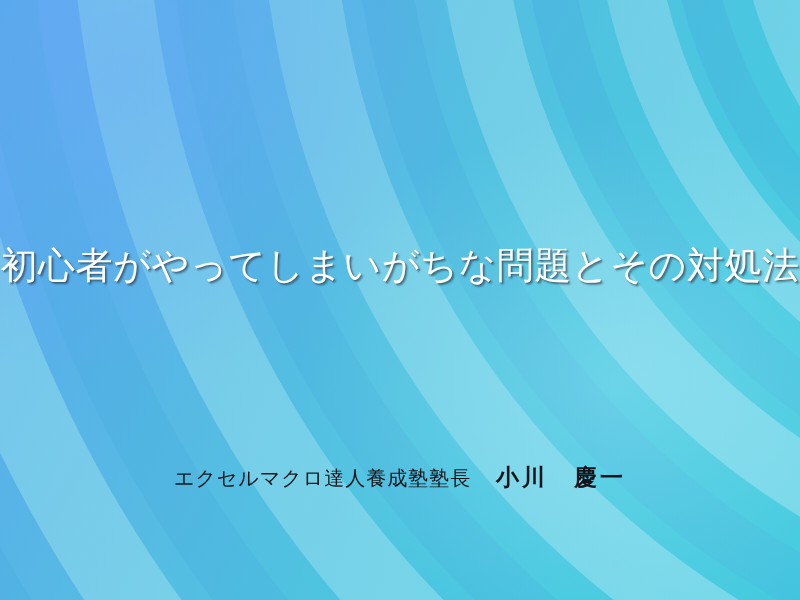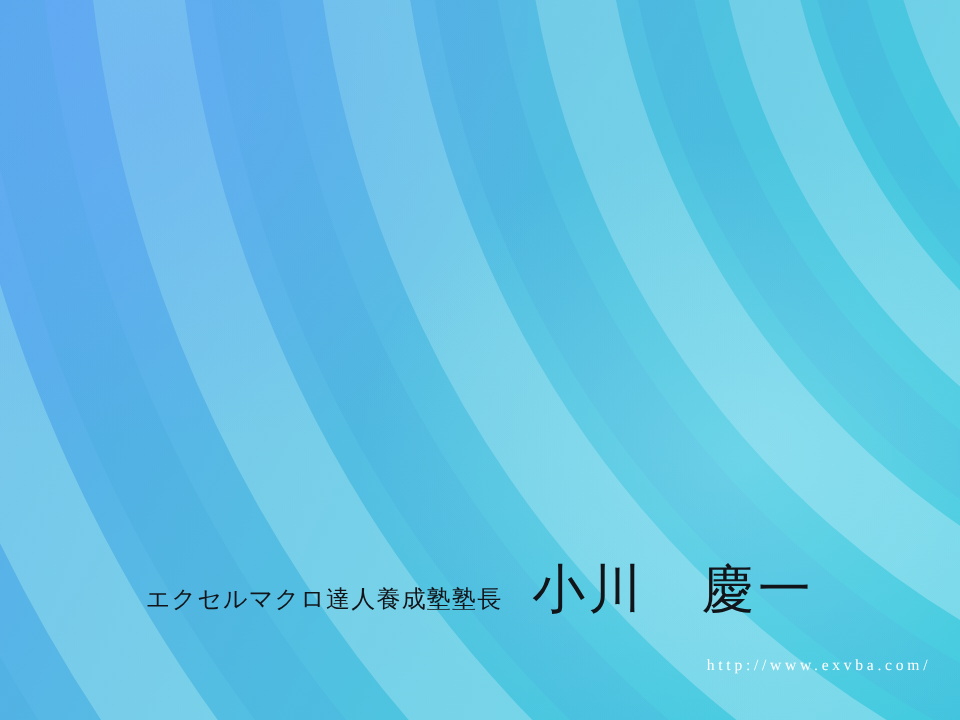--- a/index.html
+++ b/index.html
@@ -90,22 +90,22 @@
     font-weight: 400;
     letter-spacing: 1px;
     vertical-align: baseline;
   }
   #presenter .gap {
     display: inline-block;
     width: 16px;
   }
   #presenter .name {
     font-family: "Liberation Serif", "DejaVu Serif", serif;
-    font-size: 44px;
-    font-weight: 400;
+    font-size: 23px;
+    font-weight: 700;
     letter-spacing: 3px;
     vertical-align: baseline;
   }
 
   
   #url {
     position: absolute;
     right: 24px;
     top: 546px;
     font-family: "Liberation Serif", "DejaVu Serif", serif;
@@ -153,22 +153,22 @@
         <circle r="1285" fill="none" stroke="url(#bandLight)" stroke-width="80"></circle>
         <circle r="1400" fill="none" stroke="url(#bandDark)" stroke-width="62"></circle>
         <circle r="1500" fill="none" stroke="url(#bandLight)" stroke-width="84"></circle>
       </g>
     </g>
   </svg>
 
   <div class="bloom-tl"></div>
   <div class="bloom"></div>
 
+  <div id="title">初心者がやってしまいがちな問題とその対処法</div>
 
   <div id="presenter">
     <span class="org">エクセルマクロ達人養成塾塾長</span>
     <span class="gap"></span>
     <span class="name">小川　慶一</span>
   </div>
 
-  <div id="url">http://www.exvba.com/</div>
 
 </div>
 
 </body></html>

